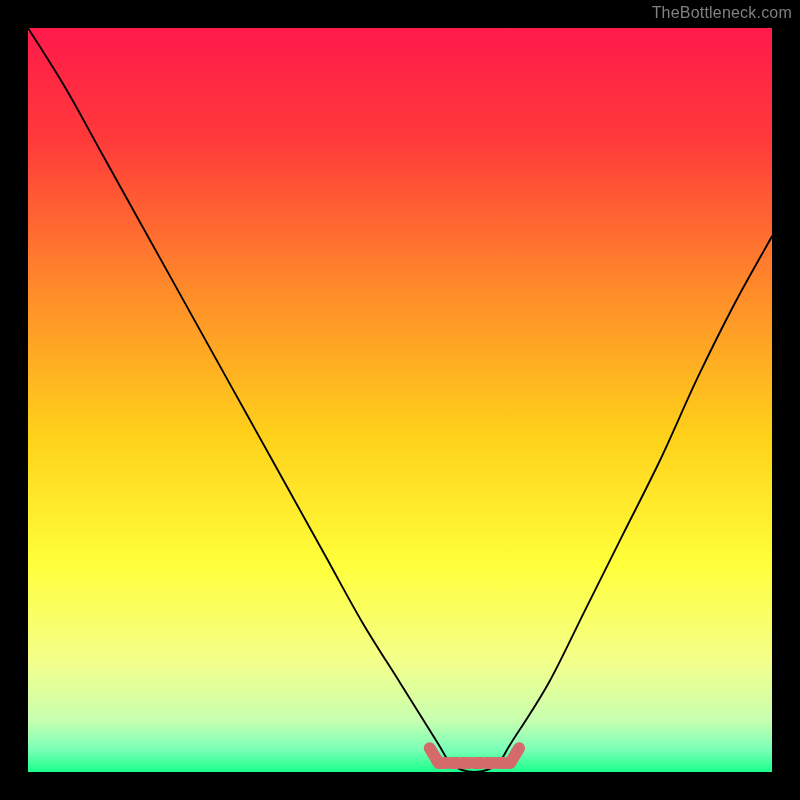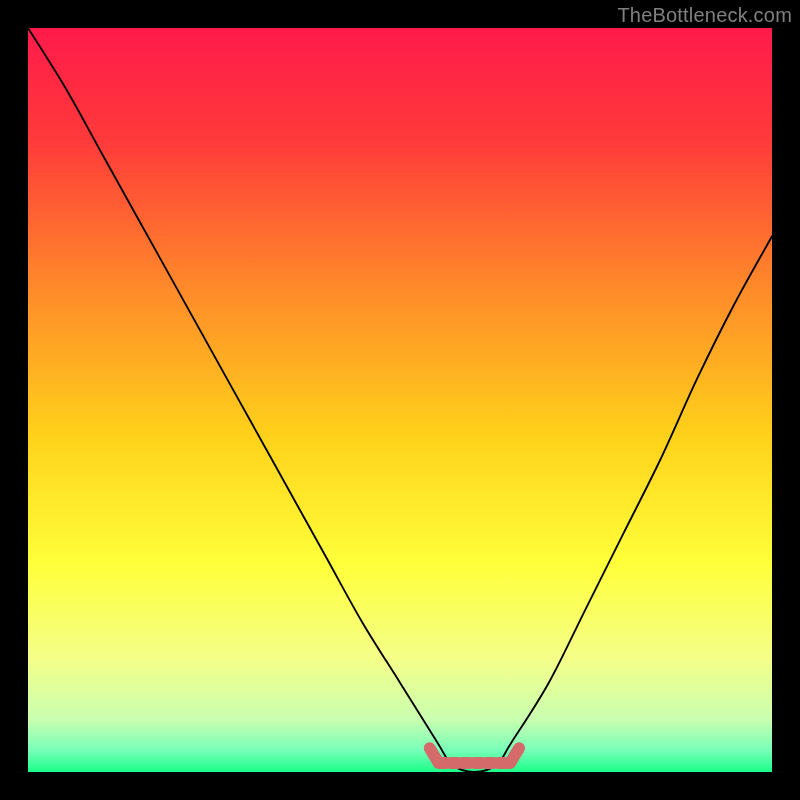--- a/index.html
+++ b/index.html
@@ -17,21 +17,21 @@
     top: 0;
     width: 800px;
     height: 800px;
     background: #000;
   }
   .watermark {
     position: absolute;
     top: 4px;
     right: 8px;
     color: #808080;
-    font-size: 20px;
+    font-size: 16px;
     font-weight: 400;
     letter-spacing: 0.2px;
     z-index: 10;
   }
   .plot {
     position: absolute;
     left: 28px;
     top: 28px;
     width: 744px;
     height: 744px;

